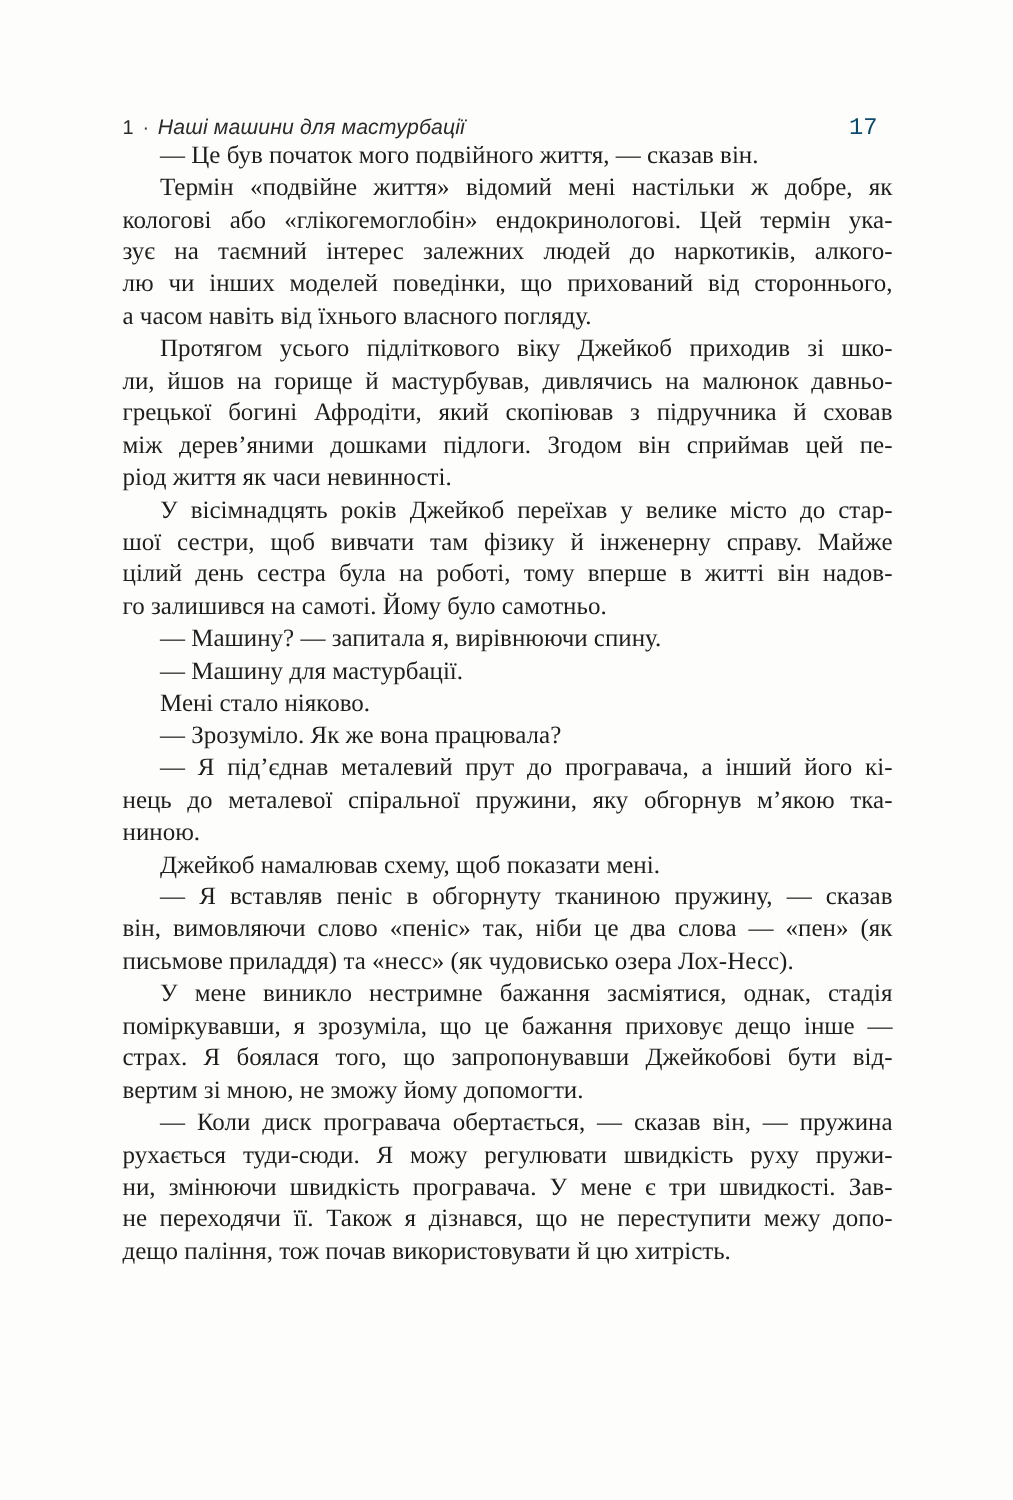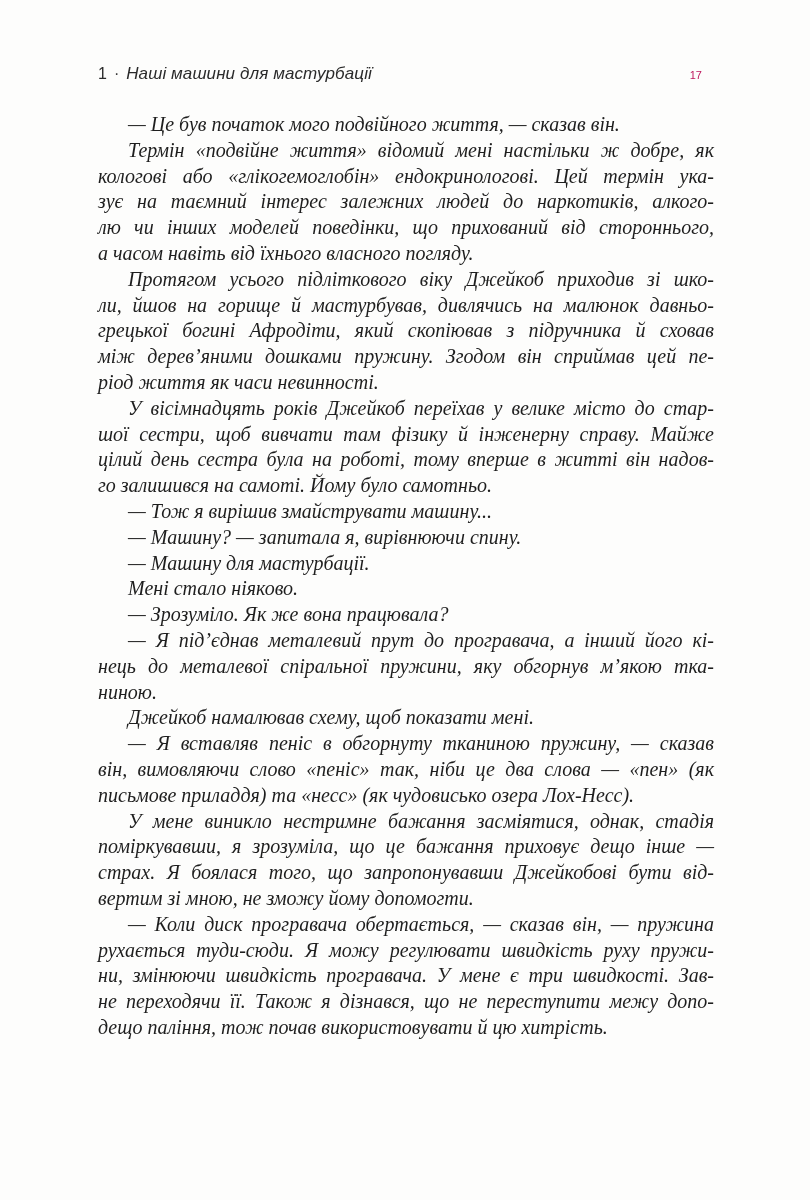--- a/index.html
+++ b/index.html
@@ -43,37 +43,39 @@
     font-size: 16px;
   }
   .header-sep {
     font-style: normal;
     font-size: 16px;
     color: #3a3a3a;
   }
   .chapter-title {
     font-style: italic;
     letter-spacing: 0.1px;
+    margin-top: 28px;
   }
   .page-number {
     font-style: normal;
-    font-size: 11px;
-    color: #be185d;
+    font-size: 19px;
+    color: #0c4a6e;
     padding-right: 12px;
+    font-family: Liberation Mono, monospace;
   }
   .text-block {
     position: absolute;
     left: 98px;
     top: 112px;
     width: 616px;
     font-size: 20px;
     line-height: 25.8px;
     color: #1e1e1e;
   }
-  .para { margin: 0; font-style: italic; }
+  .para { margin: 0; }
   .line {
     text-align: left;
     white-space: normal;
   }
   .line.just {
     text-align: justify;
     text-align-last: justify;
     text-justify: inter-word;
   }
   .line.first {
@@ -102,31 +104,28 @@
         <div class="line first just">Термін «подвійне життя» відомий мені настільки ж добре, як</div>
         <div class="line just">кологові або «глікогемоглобін» ендокринологові. Цей термін ука-</div>
         <div class="line just">зує на таємний інтерес залежних людей до наркотиків, алкого-</div>
         <div class="line just">лю чи інших моделей поведінки, що прихований від стороннього,</div>
         <div class="line">а часом навіть від їхнього власного погляду.</div>
       </div>
       <div class="para">
         <div class="line first just">Протягом усього підліткового віку Джейкоб приходив зі шко-</div>
         <div class="line just">ли, йшов на горище й мастурбував, дивлячись на малюнок давньо-</div>
         <div class="line just">грецької богині Афродіти, який скопіював з підручника й сховав</div>
-        <div class="line just">між дерев’яними дошками пружину. Згодом він сприймав цей пе-</div>
+        <div class="line just">між дерев’яними дошками підлоги. Згодом він сприймав цей пе-</div>
         <div class="line">ріод життя як часи невинності.</div>
       </div>
       <div class="para">
         <div class="line first just">У вісімнадцять років Джейкоб переїхав у велике місто до стар-</div>
         <div class="line just">шої сестри, щоб вивчати там фізику й інженерну справу. Майже</div>
         <div class="line just">цілий день сестра була на роботі, тому вперше в житті він надов-</div>
         <div class="line">го залишився на самоті. Йому було самотньо.</div>
-      </div>
-      <div class="para">
-        <div class="line first">— Тож я вирішив змайструвати машину...</div>
       </div>
       <div class="para">
         <div class="line first">— Машину? — запитала я, вирівнюючи спину.</div>
       </div>
       <div class="para">
         <div class="line first">— Машину для мастурбації.</div>
       </div>
       <div class="para">
         <div class="line first">Мені стало ніяково.</div>
       </div>

